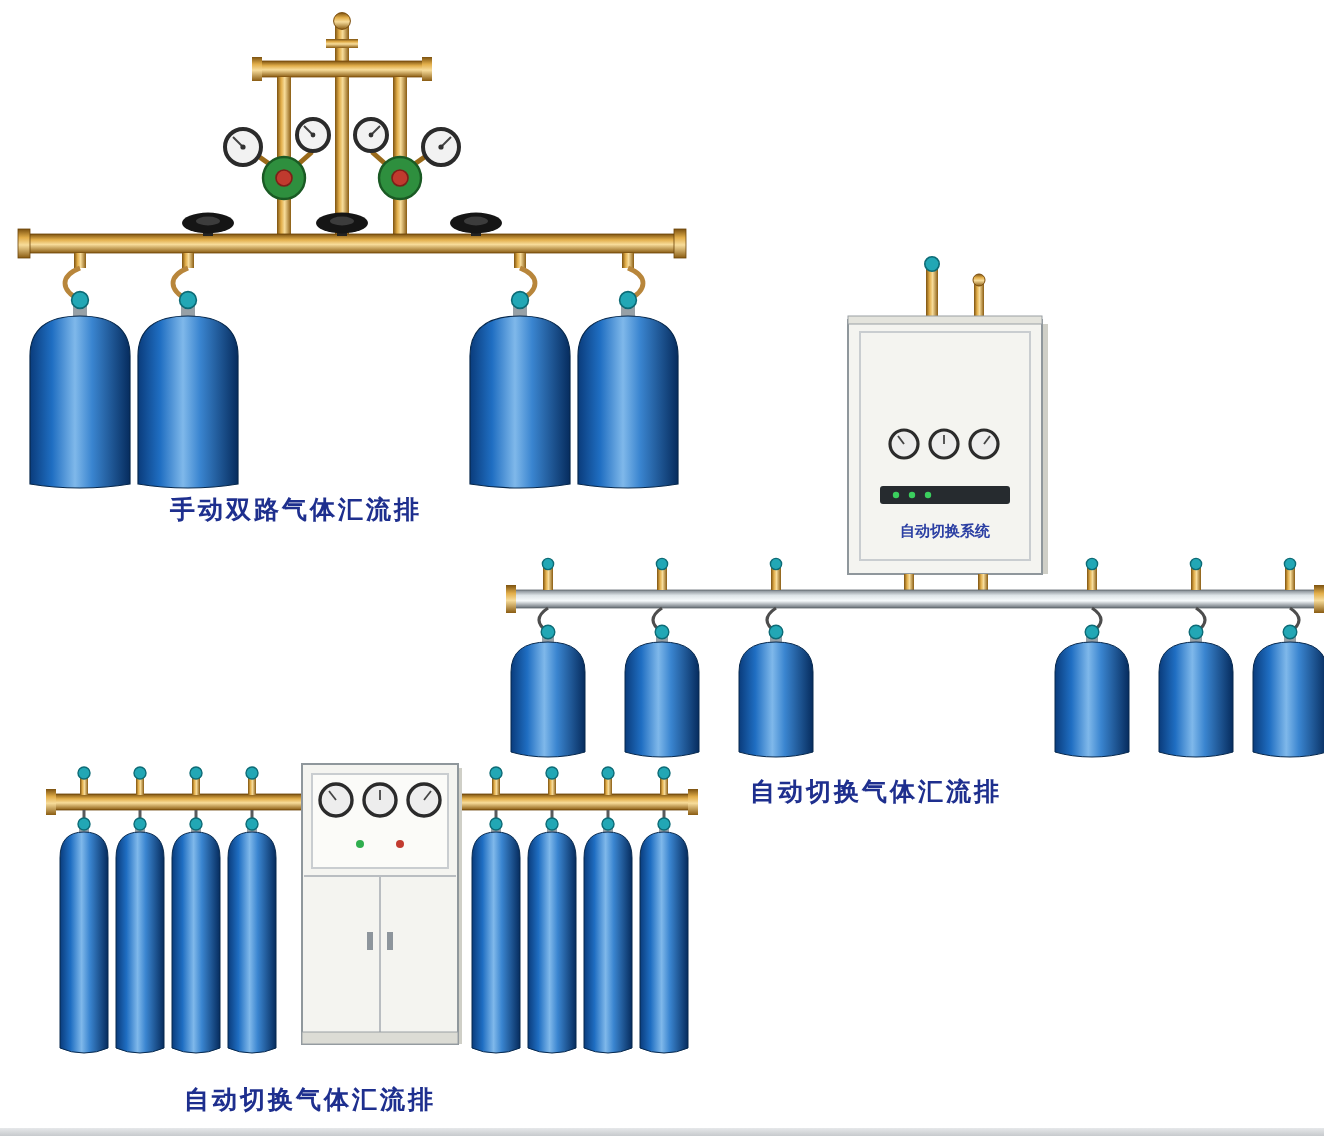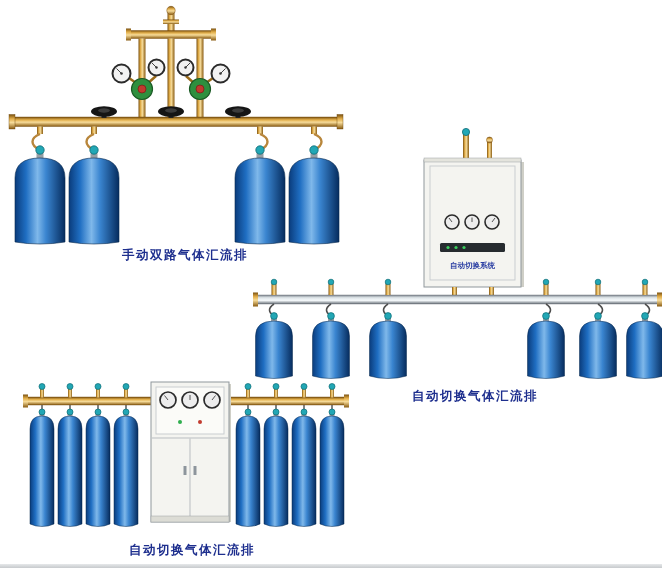--- a/index.html
+++ b/index.html
@@ -8,21 +8,20 @@
     width: 662px;
     height: 572px;
     background: #ffffff;
     overflow: hidden;
     font-family: "Liberation Sans", sans-serif;
   }
   .stage svg { position: absolute; left: 0; top: 0; }
   .caption {
     position: absolute;
     width: 200px;
-    text-align: center;
     font-size: 12.5px;
     font-weight: bold;
     letter-spacing: 1.5px;
     color: #1e2f8e;
     white-space: nowrap;
   }
   .cap1 { left: 85px;  top: 247px; }
   .cap2 { left: 375px; top: 388px; }
   .cap3 { left: 92px;  top: 542px; }
   .bottom-rule {

